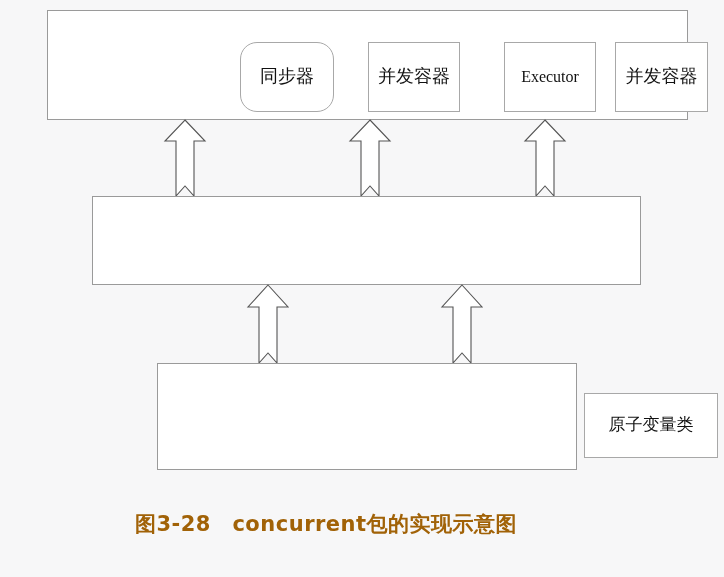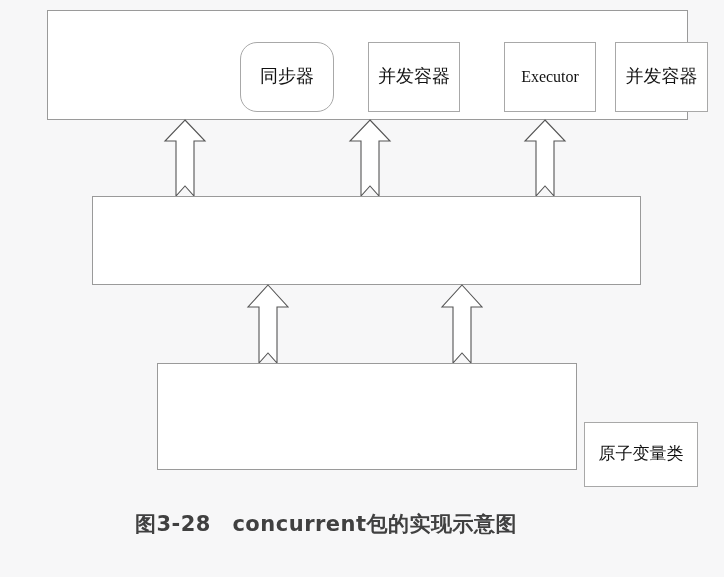--- a/index.html
+++ b/index.html
@@ -49,21 +49,21 @@
   
   #node-lock      { left: 69px;  top: 31px; width: 94px; height: 70px; font-size: 17px; }
   #node-sync      { left: 192px; top: 31px; width: 94px; height: 70px; font-size: 18px; border-radius: 17px; }
   #node-blockq    { left: 320px; top: 31px; width: 92px; height: 70px; font-size: 18px; }
   #node-executor  { left: 440px; top: 31px; width: 92px; height: 70px; font-size: 16px; margin-left: 16px; }
   #node-container { left: 567px; top: 31px; width: 93px; height: 70px; font-size: 18px; }
 
   
   #node-aqs       { left: 131px; top: 209px; width: 110px; height: 63px; font-size: 17px; }
   #node-nonblock  { left: 313px; top: 206px; width: 114px; height: 66px; font-size: 17px; }
-  #node-atomic    { left: 491px; top: 225px; width: 114px; height: 65px; font-size: 17px; }
+  #node-atomic    { left: 491px; top: 196px; width: 134px; height: 65px; font-size: 17px; }
 
   
   .arrow {
     position: absolute;
   }
   .arrow svg { display: block; }
   #arrow-t1 { left: 163px; top: 119px; }
   #arrow-t2 { left: 348px; top: 119px; }
   #arrow-t3 { left: 523px; top: 119px; }
   #arrow-b1 { left: 246px; top: 284px; }
@@ -72,21 +72,21 @@
   
   #caption {
     position: absolute;
     left: 0;
     top: 510px;
     width: 652px;
     text-align: center;
     font-family: "DejaVu Sans", "Liberation Sans", sans-serif;
     font-size: 21px;
     font-weight: 700;
-    color: #404040;
+    color: #a16207;
     letter-spacing: 0.5px;
   }
 </style>
 </head>
 <body>
 
 <div id="diagram-root">
 
   <div class="layer-box" id="layer-top">
     <div class="node" id="node-sync">同步器</div>

